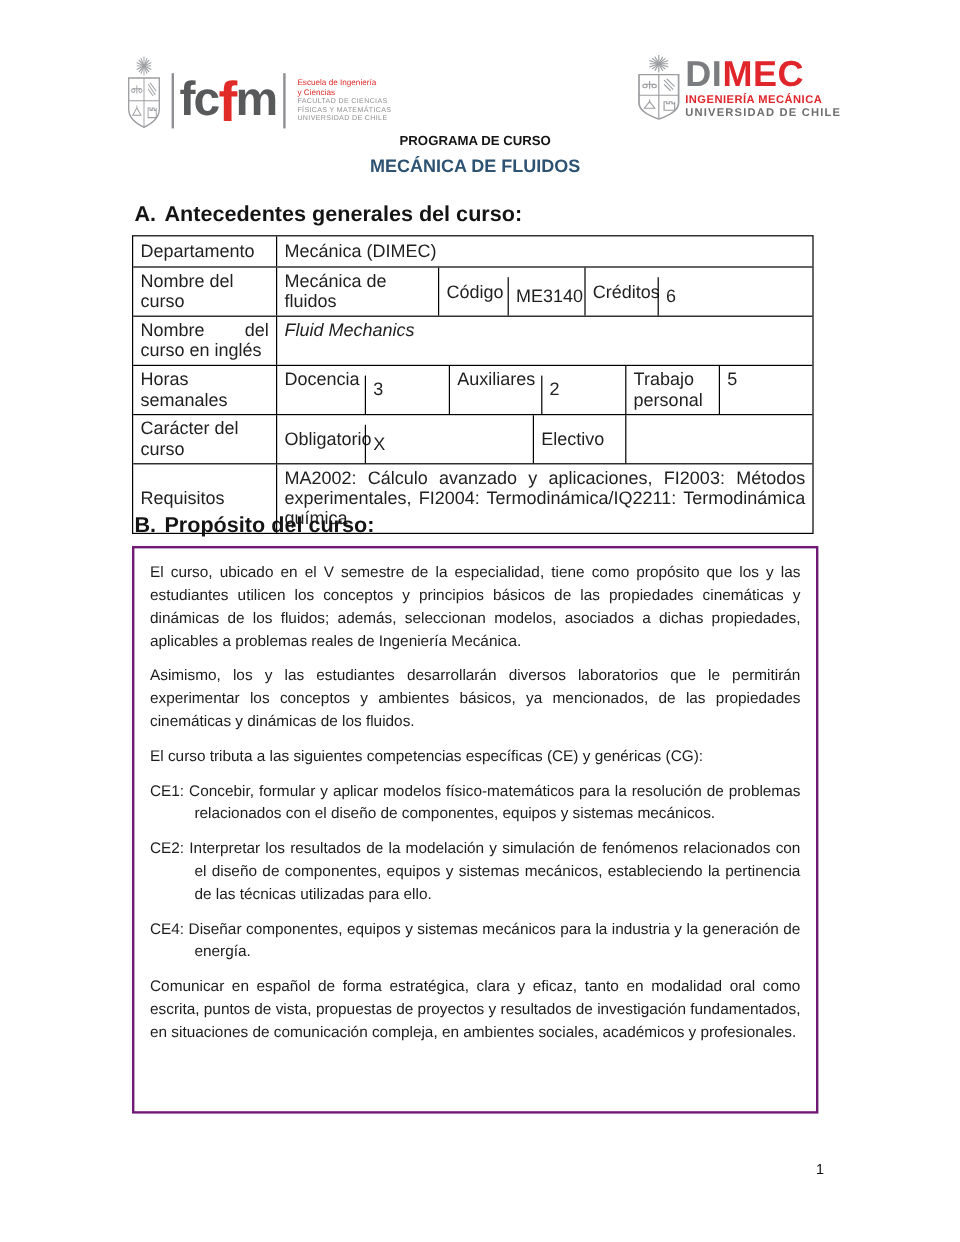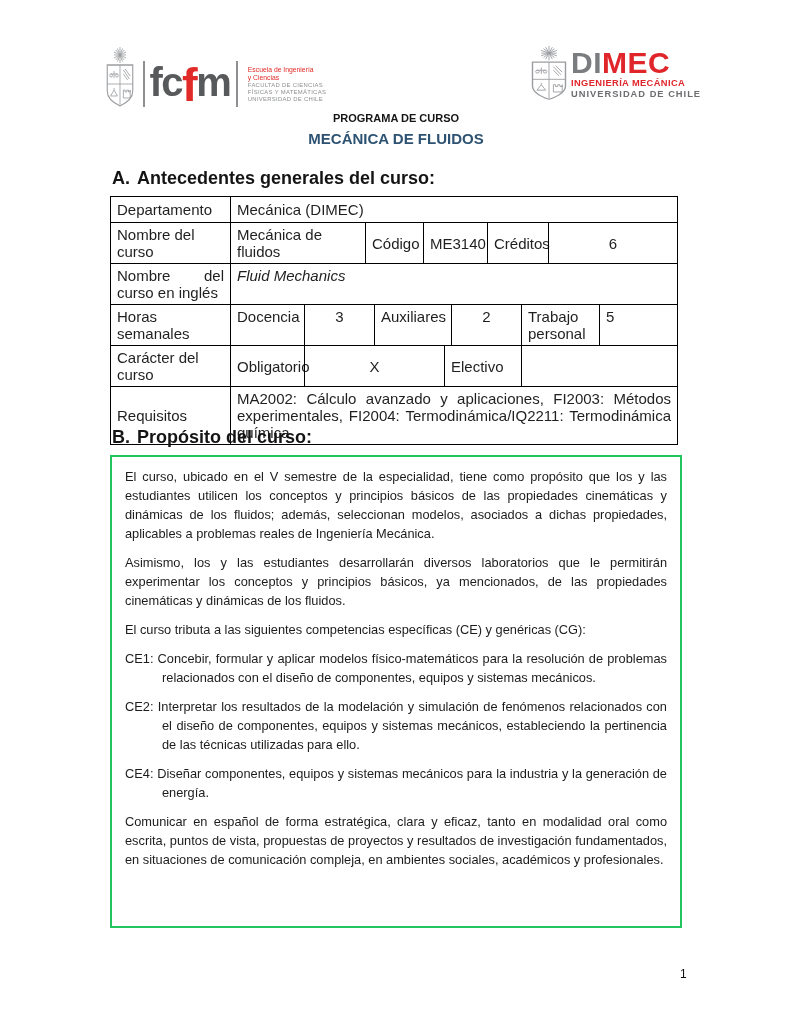--- a/index.html
+++ b/index.html
@@ -32,31 +32,31 @@
   #headA{top:168px;}
   #headB{top:427px;}
   
   .tbl{position:absolute;left:110px;top:196px;width:568px;border:1.5px solid #000;box-sizing:border-box;font-size:15px;background:#fff;}
   .trow{display:flex;align-items:stretch;}
   .trow + .trow{border-top:1px solid #000;}
   .tc{border-left:1px solid #000;padding:3px 6px;box-sizing:border-box;}
   .tc:first-child{border-left:none;}
   .lab{width:119px;flex:none;}
   .vc{display:flex;flex-direction:column;justify-content:center;}
-  .ctr{text-align:center;}
+  .ctr{text-align:left;margin-top:8px;}
   .fill{flex:1;}
   .ital{font-style:italic;}
   .just{text-align:justify;}
   #row1{min-height:25px;} #row2{min-height:27px;} #row3{min-height:39px;}
   #row4{min-height:38px;} #row5{min-height:34px;} #row6{min-height:56px;}
   .w135{width:135px;flex:none;} .w58{width:58px;flex:none;} .w64{width:64px;flex:none;}
   .w61{width:61px;flex:none;text-align:center;} .w74{width:74px;flex:none;} .w70{width:70px;flex:none;}
   .w77{width:77px;flex:none;} .w78{width:78px;flex:none;} .w140{width:140px;flex:none;}
   
-  .pbox{position:absolute;left:110px;top:455px;width:572px;min-height:473px;border:2px solid #22c55e;
+  .pbox{position:absolute;left:110px;top:455px;width:572px;min-height:473px;border:2px solid #701a75;
         box-sizing:border-box;padding:10px 13px 2px 13px;font-size:12.8px;line-height:19px;text-align:justify;color:#1c1c1c;}
   .pbox p{margin:0 0 10px 0;}
   .hang{padding-left:37px;text-indent:-37px;}
   .ind{margin-left:37px;}
   
   .pagenum{position:absolute;left:680px;top:967px;font-size:12px;color:#111;}
   .crest{flex:none;}
 </style>
 </head>
 <body>
@@ -171,21 +171,21 @@
     <div class="tc fill just">MA2002: Cálculo avanzado y aplicaciones, FI2003: Métodos experimentales, FI2004: Termodinámica/IQ2211: Termodinámica química</div>
   </div>
 </div>
 
 <div class="sect-head" id="headB">
   <span class="hletter">B.</span><span>Propósito del curso:</span>
 </div>
 
 <div class="pbox">
   <p>El curso, ubicado en el V semestre de la especialidad, tiene como propósito que los y las estudiantes utilicen los conceptos y principios básicos de las propiedades cinemáticas y dinámicas de los fluidos; además, seleccionan modelos, asociados a dichas propiedades, aplicables a problemas reales de Ingeniería Mecánica.</p>
-  <p>Asimismo, los y las estudiantes desarrollarán diversos laboratorios que le permitirán experimentar los conceptos y principios básicos, ya mencionados, de las propiedades cinemáticas y dinámicas de los fluidos.</p>
+  <p>Asimismo, los y las estudiantes desarrollarán diversos laboratorios que le permitirán experimentar los conceptos y ambientes básicos, ya mencionados, de las propiedades cinemáticas y dinámicas de los fluidos.</p>
   <p>El curso tributa a las siguientes competencias específicas (CE) y genéricas (CG):</p>
   <p class="hang"><span>CE1:</span> <span>Concebir, formular y aplicar modelos físico-matemáticos para la resolución de problemas relacionados con el diseño de componentes, equipos y sistemas mecánicos.</span></p>
   <p class="hang"><span>CE2:</span> <span>Interpretar los resultados de la modelación y simulación de fenómenos relacionados con el diseño de componentes, equipos y sistemas mecánicos, estableciendo la pertinencia de las técnicas utilizadas para ello.</span></p>
   <p class="hang"><span>CE4:</span> <span>Diseñar componentes, equipos y sistemas mecánicos para la industria y la generación de energía.</span></p>
   <p class="ind">Comunicar en español de forma estratégica, clara y eficaz, tanto en modalidad oral como escrita, puntos de vista, propuestas de proyectos y resultados de investigación fundamentados, en situaciones de comunicación compleja, en ambientes sociales, académicos y profesionales.</p>
 </div>
 
 <div class="pagenum">1</div>
 
 </body></html>

